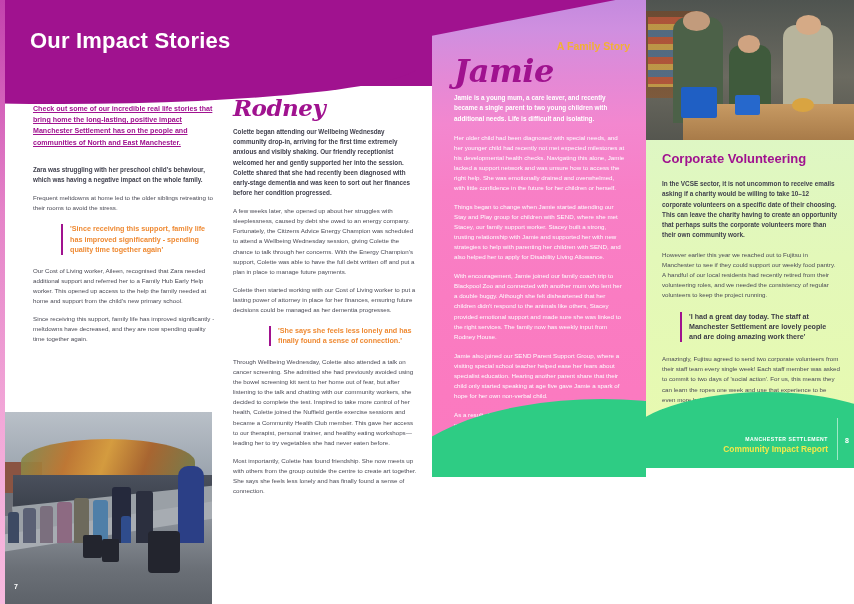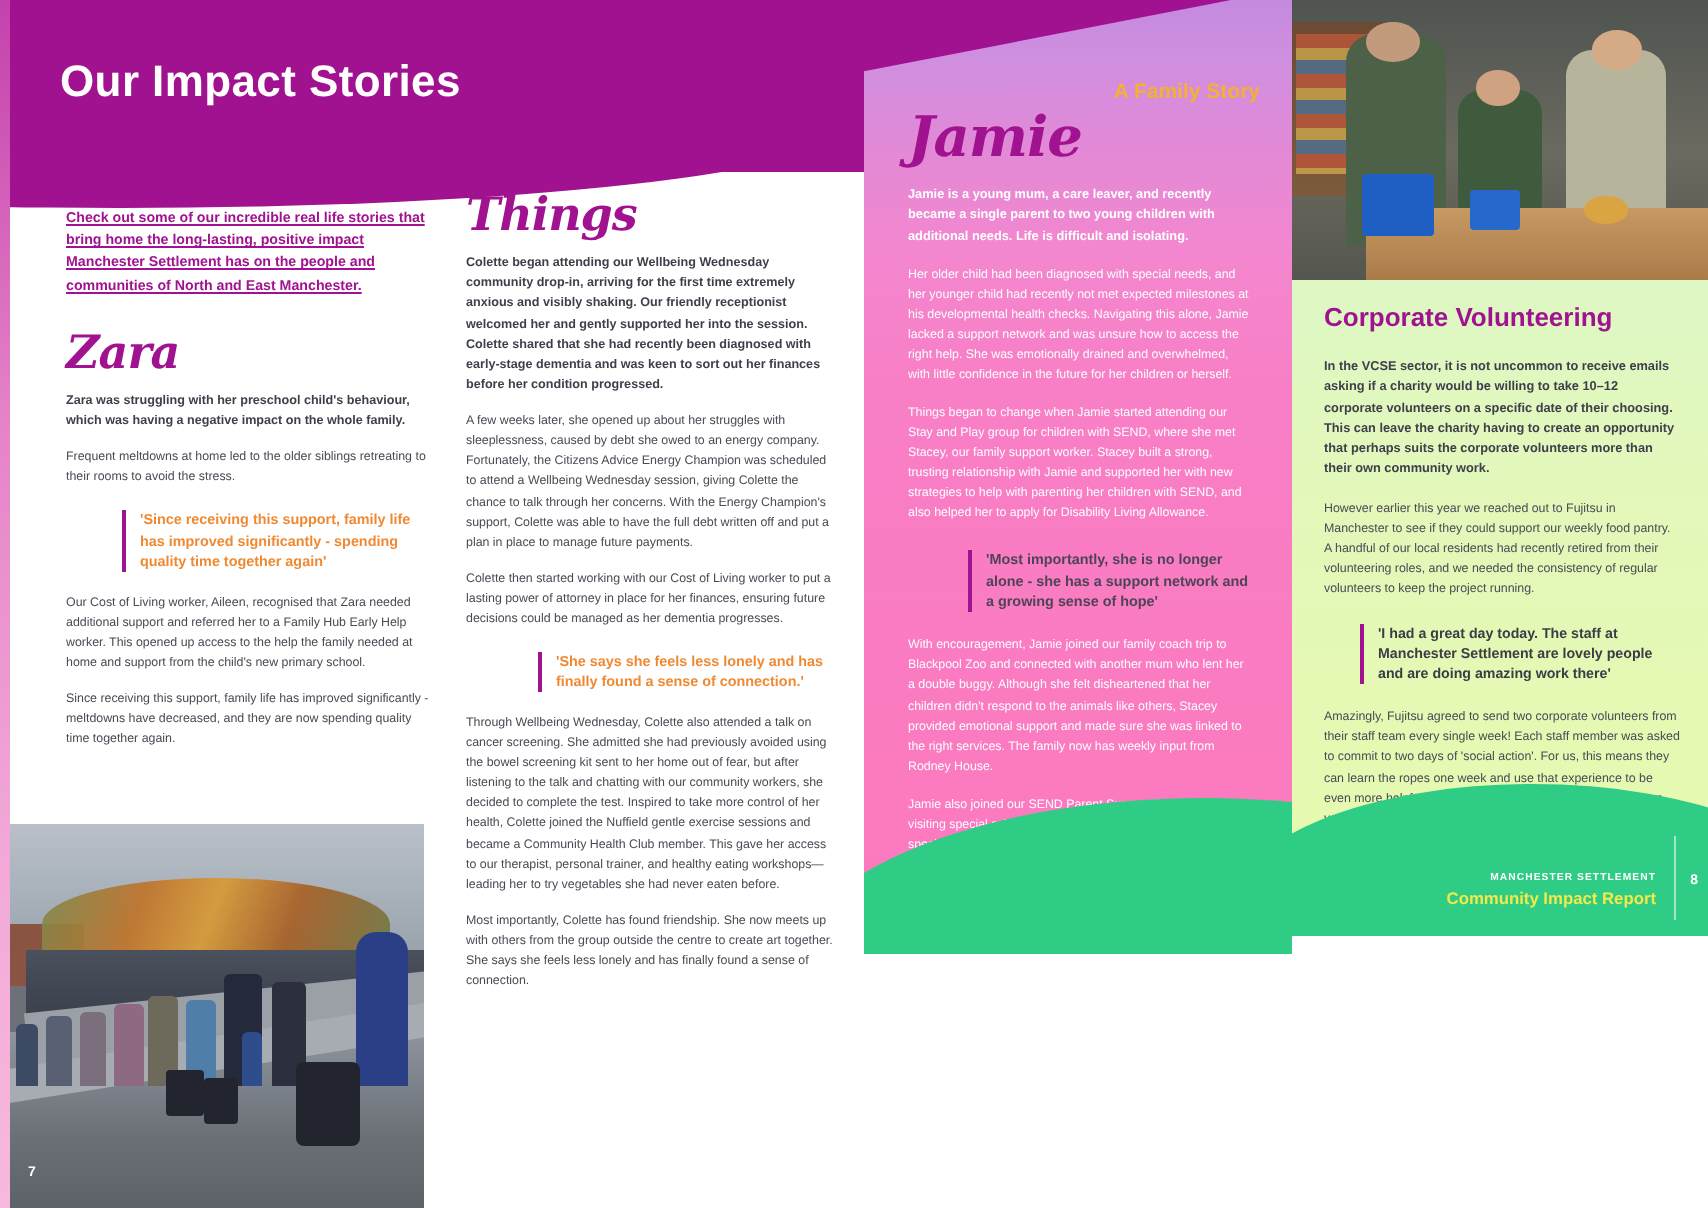--- a/index.html
+++ b/index.html
@@ -110,21 +110,21 @@
     background: #a0128f; transform: rotate(-11deg); transform-origin: left top;
     z-index: 2;
   }
   .family-story {
     position: absolute; right: 16px; top: 40px; z-index: 5;
     color: #f2b134; font-weight: bold; font-size: 10.5px;
   }
   .jamie-script {
     position: absolute; left: 22px; top: 55px; z-index: 5;
     color: #a0128f; font-family: "DejaVu Serif", serif; font-style: italic;
-    font-weight: bold; font-size: 28px; line-height: 1; letter-spacing: -.5px;
+    font-weight: bold; font-size: 32px; line-height: 1; letter-spacing: -.5px;
   }
   .mid-body {
     position: absolute; left: 22px; top: 93px; width: 172px; z-index: 5;
     font-size: 6.2px; line-height: 1.62; color: #ffffff;
   }
   .mid-lead { font-weight: bold; font-size: 6.4px; line-height: 1.6; margin-bottom: 9px; }
   .mid-para { margin-bottom: 9px; color: #fdfdff; }
   .mid-quote {
     border-left: 2.5px solid #a0128f; padding-left: 7px;
     margin: 13px 0 12px 30px;
@@ -213,30 +213,29 @@
 
   <div class="left-page">
 
     <div class="hdr-band"></div>
     <div class="hdr-curve"></div>
     <div class="hdr-title">Our Impact Stories</div>
 
     <div class="lcol c1">
       <div class="intro">Check out some of our incredible real life stories that bring home the long-lasting, positive impact Manchester Settlement has on the people and communities of North and East Manchester.</div>
 
-      <div class="script-name">Zara</div>
       <div class="lead">Zara was struggling with her preschool child's behaviour, which was having a negative impact on the whole family.</div>
       <div class="para">Frequent meltdowns at home led to the older siblings retreating to their rooms to avoid the stress.</div>
       <div class="quote">'Since receiving this support, family life has improved significantly - spending quality time together again'</div>
       <div class="para">Our Cost of Living worker, Aileen, recognised that Zara needed additional support and referred her to a Family Hub Early Help worker. This opened up access to the help the family needed at home and support from the child's new primary school.</div>
       <div class="para">Since receiving this support, family life has improved significantly - meltdowns have decreased, and they are now spending quality time together again.</div>
     </div>
 
     <div class="lcol c2">
-      <div class="script-name">Things</div>
+      <div class="script-name">Rodney</div>
       <div class="lead">Colette began attending our Wellbeing Wednesday community drop-in, arriving for the first time extremely anxious and visibly shaking. Our friendly receptionist welcomed her and gently supported her into the session. Colette shared that she had recently been diagnosed with early-stage dementia and was keen to sort out her finances before her condition progressed.</div>
       <div class="para">A few weeks later, she opened up about her struggles with sleeplessness, caused by debt she owed to an energy company. Fortunately, the Citizens Advice Energy Champion was scheduled to attend a Wellbeing Wednesday session, giving Colette the chance to talk through her concerns. With the Energy Champion's support, Colette was able to have the full debt written off and put a plan in place to manage future payments.</div>
       <div class="para">Colette then started working with our Cost of Living worker to put a lasting power of attorney in place for her finances, ensuring future decisions could be managed as her dementia progresses.</div>
       <div class="quote q2">'She says she feels less lonely and has finally found a sense of connection.'</div>
       <div class="para">Through Wellbeing Wednesday, Colette also attended a talk on cancer screening. She admitted she had previously avoided using the bowel screening kit sent to her home out of fear, but after listening to the talk and chatting with our community workers, she decided to complete the test. Inspired to take more control of her health, Colette joined the Nuffield gentle exercise sessions and became a Community Health Club member. This gave her access to our therapist, personal trainer, and healthy eating workshops—leading her to try vegetables she had never eaten before.</div>
       <div class="para">Most importantly, Colette has found friendship. She now meets up with others from the group outside the centre to create art together. She says she feels less lonely and has finally found a sense of connection.</div>
     </div>
 
     <div class="photo-walk">
       <div class="pw-sky"></div>
@@ -267,21 +266,20 @@
 
   <div class="mid-col">
     <div class="mid-hdr"></div>
     <div class="family-story">A Family Story</div>
     <div class="jamie-script">Jamie</div>
 
     <div class="mid-body">
       <div class="mid-lead">Jamie is a young mum, a care leaver, and recently became a single parent to two young children with additional needs. Life is difficult and isolating.</div>
       <div class="mid-para">Her older child had been diagnosed with special needs, and her younger child had recently not met expected milestones at his developmental health checks. Navigating this alone, Jamie lacked a support network and was unsure how to access the right help. She was emotionally drained and overwhelmed, with little confidence in the future for her children or herself.</div>
       <div class="mid-para">Things began to change when Jamie started attending our Stay and Play group for children with SEND, where she met Stacey, our family support worker. Stacey built a strong, trusting relationship with Jamie and supported her with new strategies to help with parenting her children with SEND, and also helped her to apply for Disability Living Allowance.</div>
-      <div class="mid-quote">'Most importantly, she is no longer alone - she has a support network and a growing sense of hope'</div>
       <div class="mid-para">With encouragement, Jamie joined our family coach trip to Blackpool Zoo and connected with another mum who lent her a double buggy. Although she felt disheartened that her children didn't respond to the animals like others, Stacey provided emotional support and made sure she was linked to the right services. The family now has weekly input from Rodney House.</div>
       <div class="mid-para">Jamie also joined our SEND Parent Support Group, where a visiting special school teacher helped ease her fears about specialist education. Hearing another parent share that their child only started speaking at age five gave Jamie a spark of hope for her own non-verbal child.</div>
       <div class="mid-para">As a result, Jamie is now accessing the right services, has made new friendships, and is better informed, emotionally supported, and practically supported. She is exploring specialist schooling with a more open mind and has started to believe in new possibilities for her children's future. Most importantly, she is no longer alone – she has a support network and a growing sense of hope.</div>
     </div>
 
     <div class="green-curve-mid"></div>
   </div>
 
   <div class="right-page">
 

